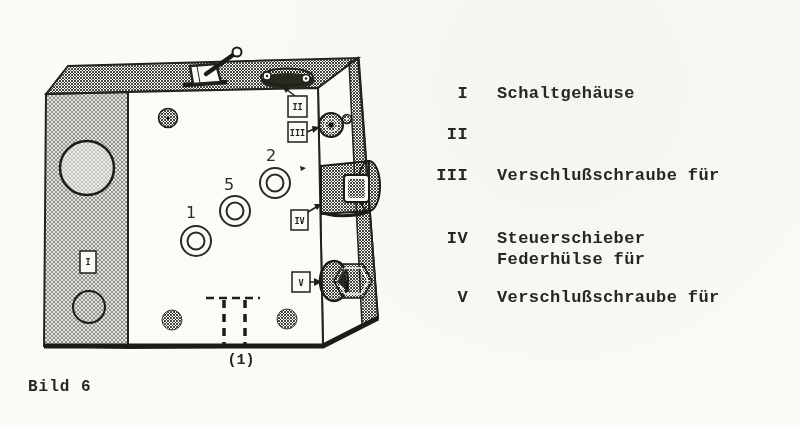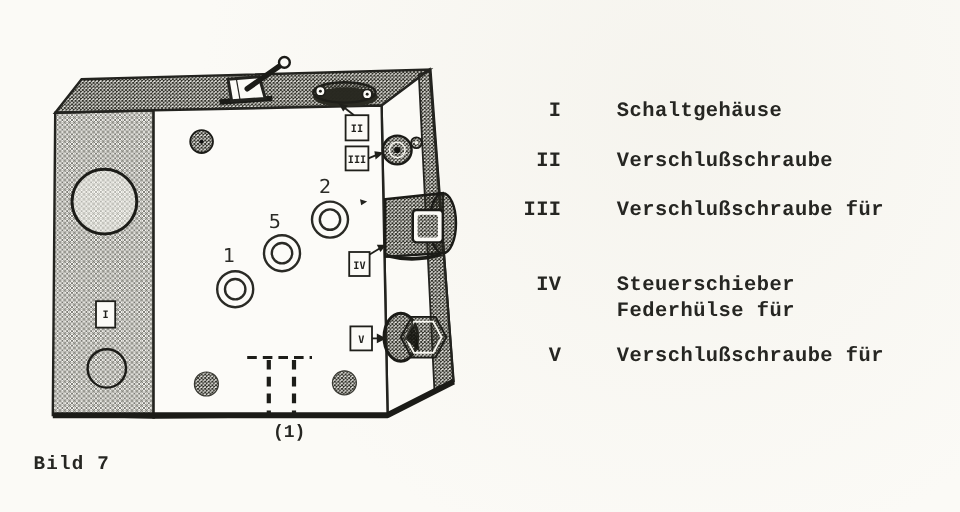--- a/index.html
+++ b/index.html
@@ -42,21 +42,21 @@
     line-height: 21px;
     font-weight: 700;
     letter-spacing: 0.4px;
   }
   .legend-numeral {
     display: inline-block;
     width: 38px;
     text-align: right;
     flex: 0 0 38px;
   }
-  .legend-label { margin-left: 46px; }
+  .legend-label { margin-left: 29px; }
   .row-1 { top: 83px; }
   .row-2 { top: 124px; }
   .row-3 { top: 165px; }
   .row-4 { top: 228px; }
   .row-5 { top: 287px; }
   .caption {
     position: absolute;
     left: 28px;
     top: 378px;
     font-size: 16px;
@@ -196,24 +196,20 @@
   <div class="legend">
     <div class="legend-row row-1">
       <span class="legend-numeral">I</span>
       <div class="legend-label">
         <div>Schaltgehäuse</div>
         <div></div>
       </div>
     </div>
     <div class="legend-row row-2">
       <span class="legend-numeral">II</span>
-      <div class="legend-label">
-        <div>Verschlußschraube</div>
-        <div></div>
-      </div>
     </div>
     <div class="legend-row row-3">
       <span class="legend-numeral">III</span>
       <div class="legend-label">
         <div>Verschlußschraube für</div>
       </div>
     </div>
     <div class="legend-row row-4">
       <span class="legend-numeral">IV</span>
       <div class="legend-label">
@@ -222,15 +218,15 @@
       </div>
     </div>
     <div class="legend-row row-5">
       <span class="legend-numeral">V</span>
       <div class="legend-label">
         <div>Verschlußschraube für</div>
       </div>
     </div>
   </div>
 
-  <div class="caption">Bild 7</div>
+  <div class="caption">Bild 6</div>
 
 </div>
 
 </body></html>

